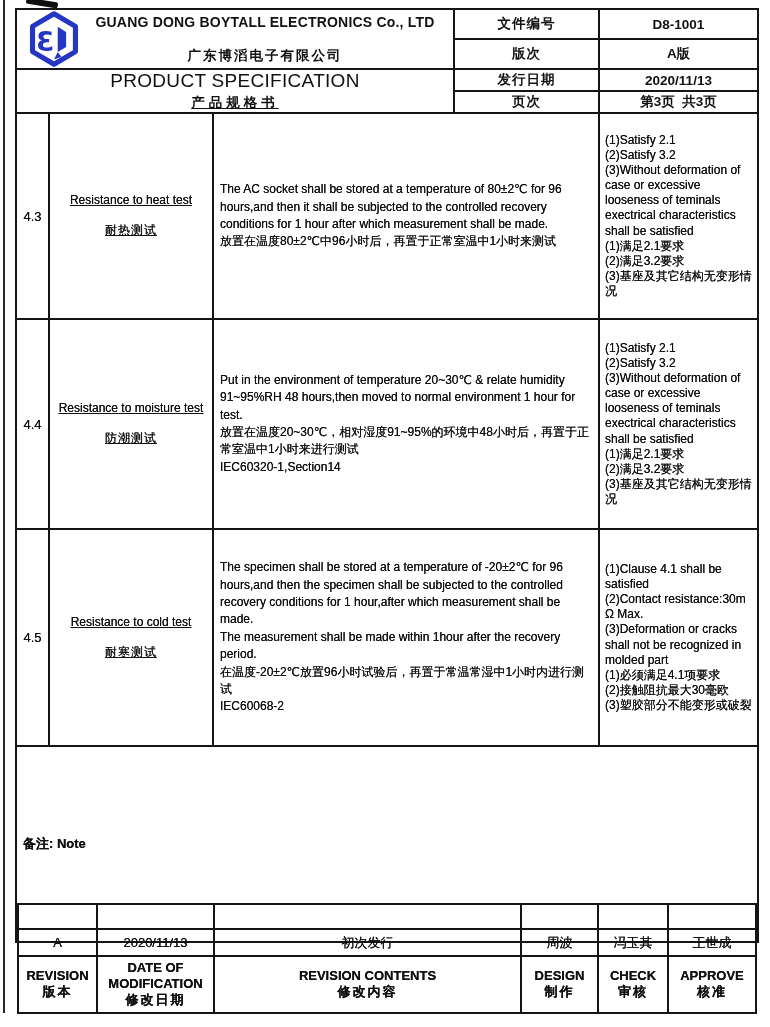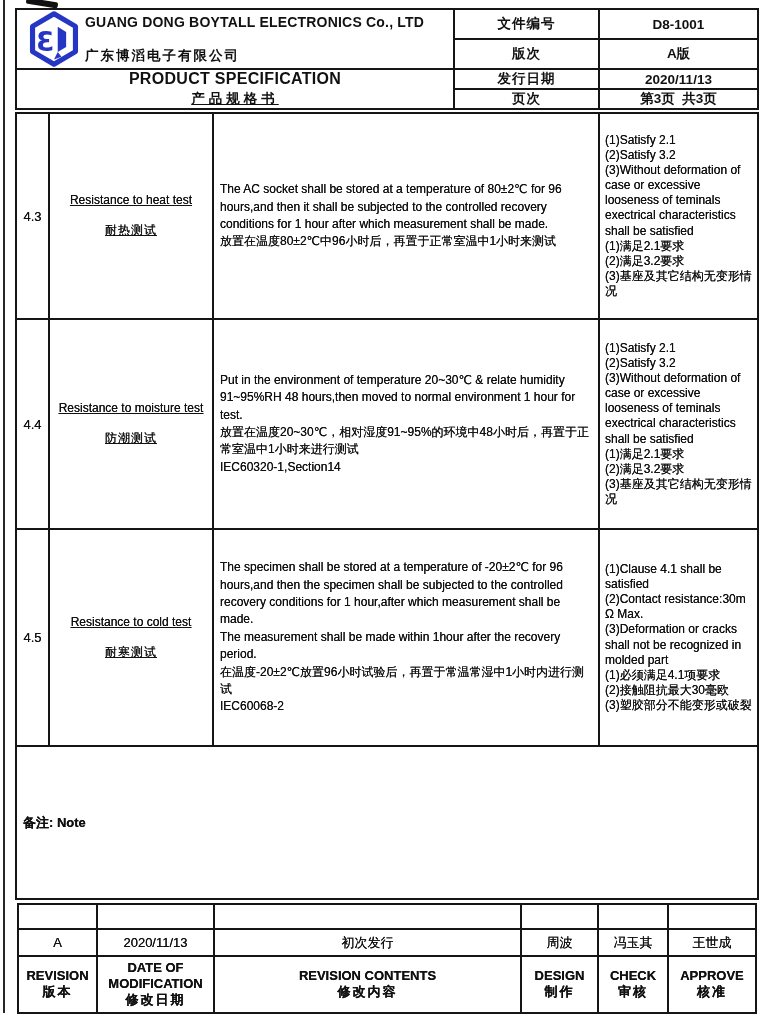--- a/index.html
+++ b/index.html
@@ -15,24 +15,24 @@
   table { border-collapse:collapse; table-layout:fixed; }
   td { border:2px solid #151515; overflow:hidden; }
   .shadowed { text-shadow:0 0 0.6px currentColor; }
 
   
   .hdr { position:absolute; left:15px; top:8px; width:742px; }
   .hdr td { text-align:center; vertical-align:middle; }
   .company-cell { vertical-align:middle; }
   .company-flex { display:flex; align-items:center; padding-left:6px; }
   .logo-box { flex:0 0 62px; display:flex; align-items:center; justify-content:center; }
-  .company-text { flex:1 1 auto; text-align:left; padding-right:8px; }
+  .company-text { flex:1 1 auto; text-align:center; padding-right:8px; }
   .company-en { font-size:14px; font-weight:bold; letter-spacing:0.2px; }
   .company-cn { font-size:13.5px; font-weight:bold; letter-spacing:2px; margin-top:17px; }
-  .title-cell .doc-title-en { font-size:16px; font-weight:bold; letter-spacing:0.3px; }
+  .title-cell .doc-title-en { font-size:19px; font-weight:normal; letter-spacing:0.3px; }
   .title-cell .doc-title-cn { font-size:13.5px; font-weight:bold; letter-spacing:4px; margin-top:2px;text-decoration:underline; }
   .hdr-label { font-size:13.5px; font-weight:bold; letter-spacing:1px; }
   .hdr-value { font-size:13.5px; font-weight:bold; white-space:pre-wrap; }
 
   
   .main { position:absolute; left:15px; top:112px; width:742px; }
   .main td { vertical-align:middle; }
   .c-no { text-align:center; font-size:13px;margin-top:32px; }
   .c-item { text-align:center;text-decoration:underline; }
   .c-item .item-en { font-size:12px; white-space:nowrap; }
@@ -154,21 +154,21 @@
 在温度-20±2℃放置96小时试验后，再置于常温常湿中1小时内进行测试
 IEC60068-2</td>
       <td class="c-req">(1)Clause 4.1 shall be satisfied
 (2)Contact resistance:30m Ω Max.
 (3)Deformation or cracks shall not be recognized in molded part
 (1)必须满足4.1项要求
 (2)接触阻抗最大30毫欧
 (3)塑胶部分不能变形或破裂</td>
     </tr>
 
-    <tr style="height:153px">
+    <tr style="height:196px">
       <td class="note-cell" colspan="4">备注: Note</td>
     </tr>
   </tbody>
     </table>
 
   <table class="rev shadowed">
     <colgroup>
       <col style="width:79px">
         <col style="width:117px">
         <col style="width:307px">

